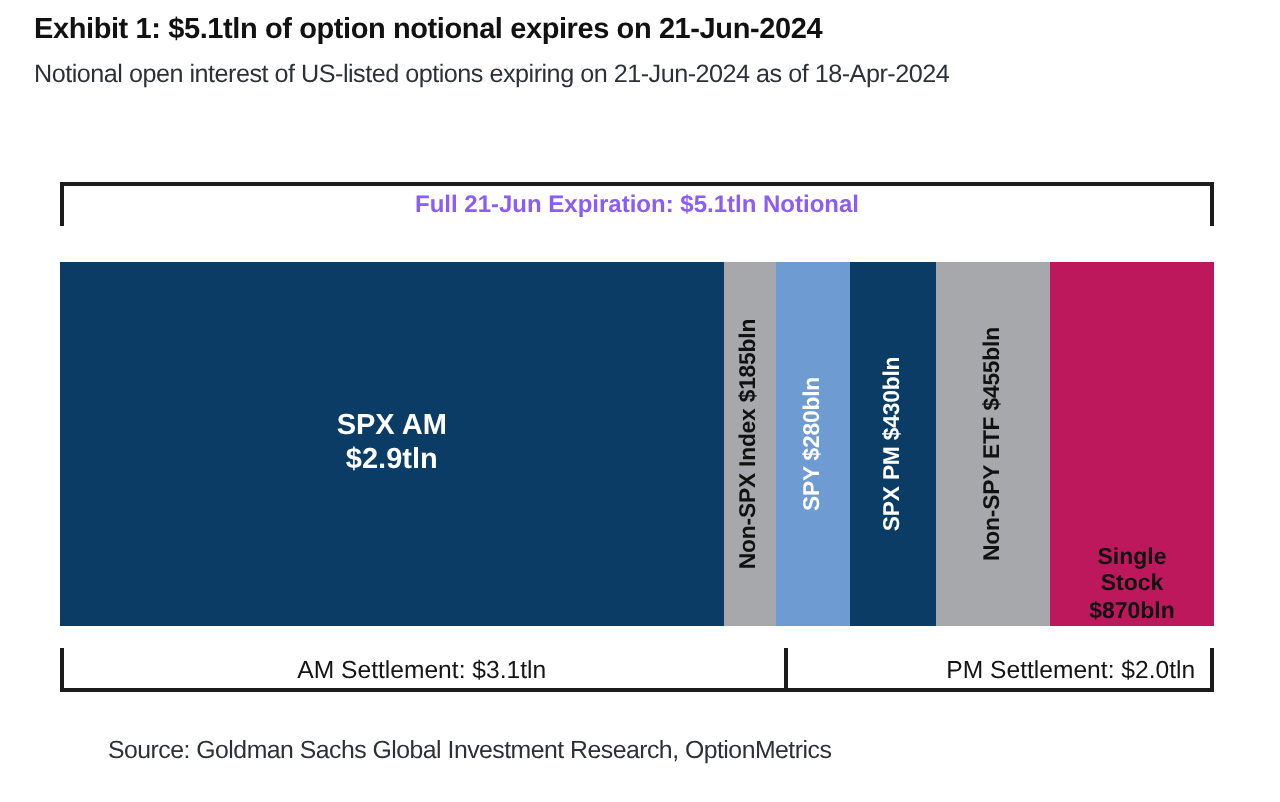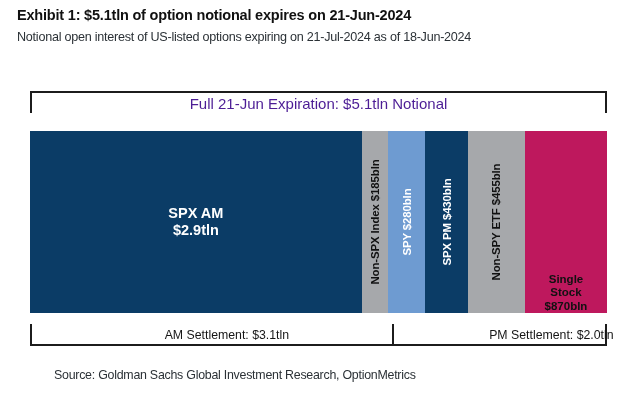--- a/index.html
+++ b/index.html
@@ -83,23 +83,23 @@
     background: #1c1c1c;
   }
   .top-bracket .tick-l { left: 0; }
   .top-bracket .tick-r { right: 0; }
   .top-bracket .bracket-label {
     position: absolute;
     left: 0;
     top: 4px;
     width: 100%;
     text-align: center;
-    font-size: 15px;
-    font-weight: normal;
-    color: #4c1d95;
+    font-size: 12px;
+    font-weight: bold;
+    color: #8b5cf6;
     white-space: nowrap;
   }
 
   
   .bar {
     position: absolute;
     left: 30px;
     top: 131px;
     width: 577px;
     height: 182px;
@@ -160,21 +160,20 @@
     background: #1c1c1c;
   }
   .bb-seg-label {
     position: absolute;
     bottom: 4px;
     font-size: 12.3px;
     font-weight: normal;
     color: #151515;
     text-align: center;
     white-space: nowrap;
-    padding-left: 16px;
   }
 
   
   .source {
     position: absolute;
     left: 17px;
     top: 368px;
     font-size: 12.4px;
     color: #2b3136;
     white-space: nowrap;
@@ -182,21 +181,21 @@
     margin-left: 37px;
   }
 </style>
 </head>
 <body>
 
 <div class="page">
 
   <div class="header">
     <div class="exhibit-title">Exhibit 1: $5.1tln of option notional expires on 21-Jun-2024</div>
-    <div class="exhibit-subtitle">Notional open interest of US-listed options expiring on 21-Jul-2024 as of 18-Jun-2024</div>
+    <div class="exhibit-subtitle">Notional open interest of US-listed options expiring on 21-Jun-2024 as of 18-Apr-2024</div>
   </div>
 
   <div class="chart">
 
     <div class="top-bracket">
       <div class="hline"></div>
       <div class="tick-l"></div>
       <div class="tick-r"></div>
       <div class="bracket-label">Full 21-Jun Expiration: $5.1tln Notional</div>
     </div>

